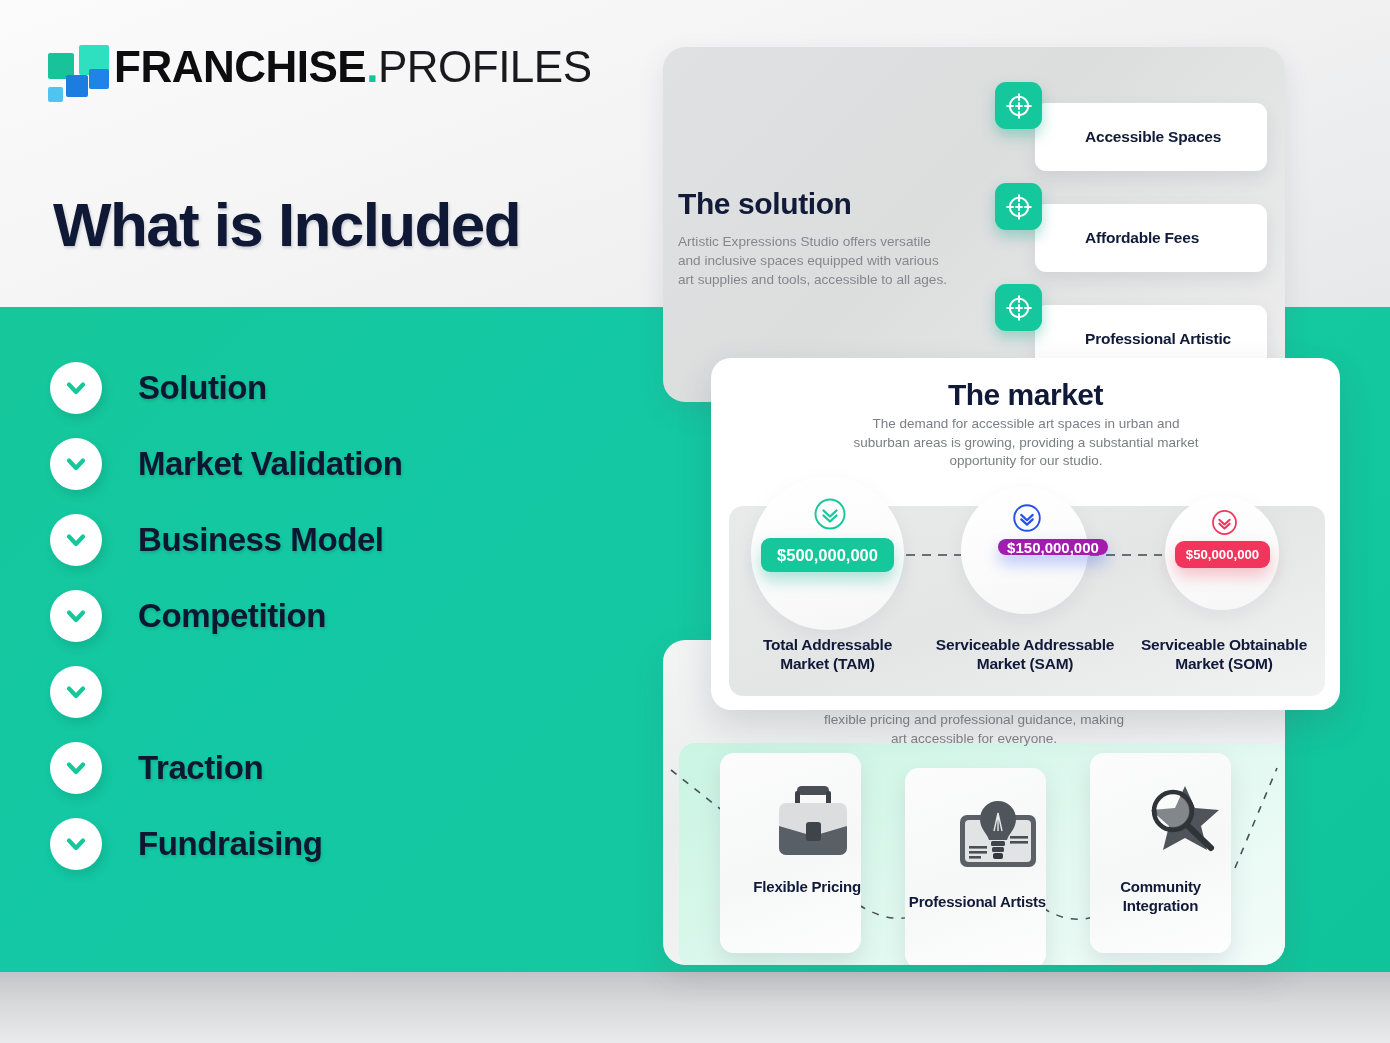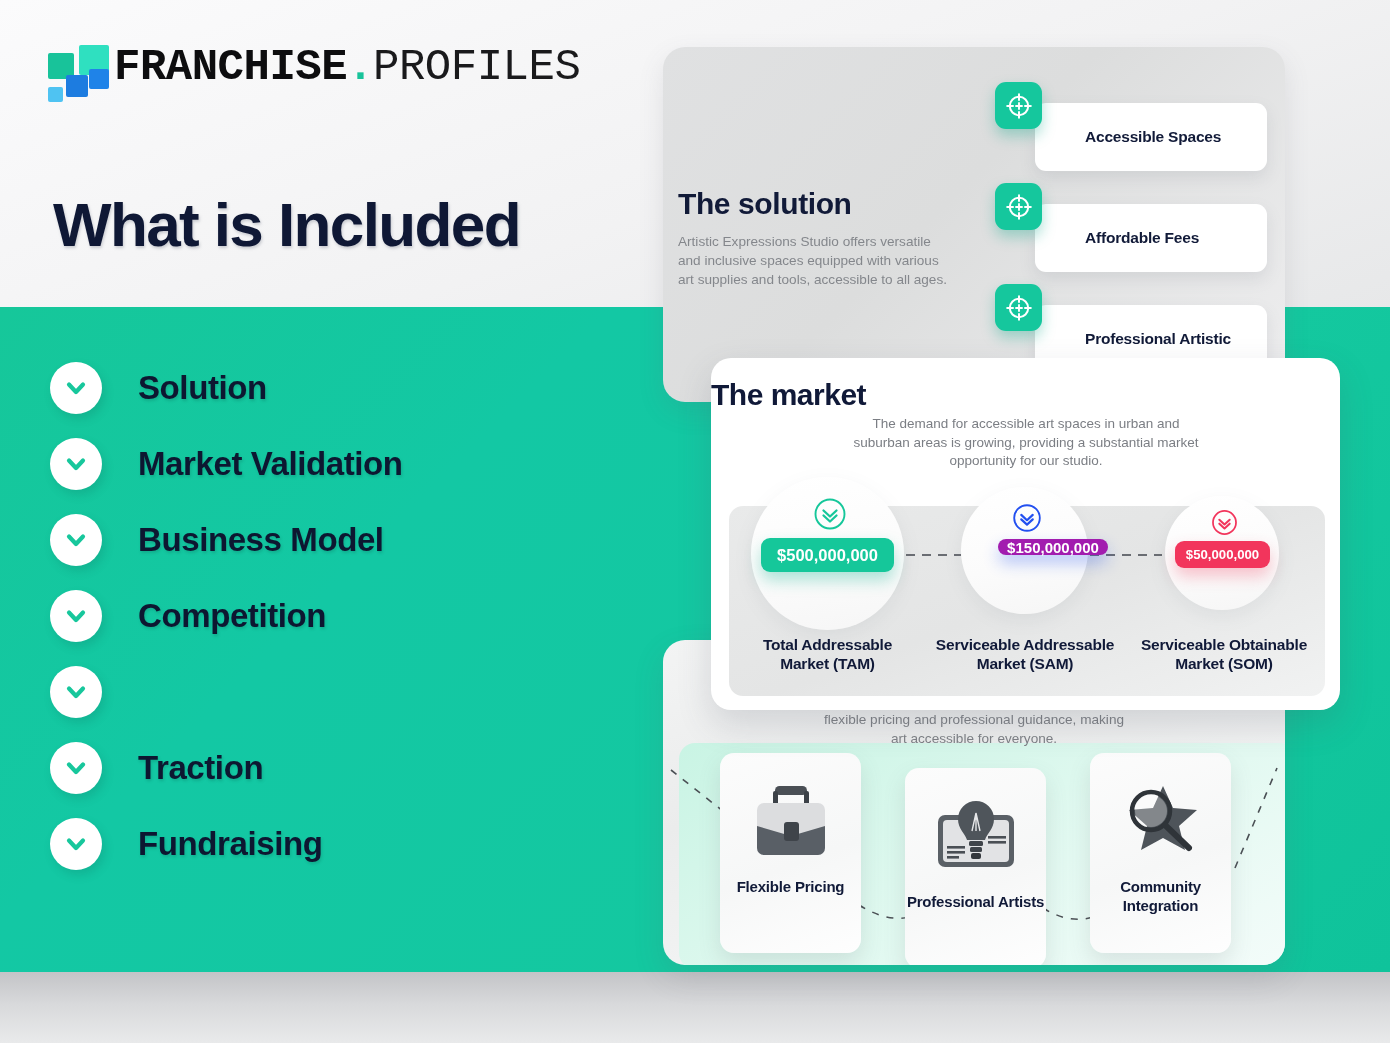--- a/index.html
+++ b/index.html
@@ -33,21 +33,21 @@
   .sq { position: absolute; border-radius: 2px; }
   .sq.a { left: 4px;  top: 8px;  width: 26px; height: 26px; background: #18c39a; }
   .sq.b { left: 35px; top: 0px;  width: 30px; height: 30px; background: #2fe0c0; }
   .sq.c { left: 22px; top: 30px; width: 22px; height: 22px; background: #1d7ce0; }
   .sq.d { left: 45px; top: 24px; width: 20px; height: 20px; background: #1f83e8; }
   .sq.e { left: 4px;  top: 42px; width: 15px; height: 15px; background: #4fc3f2; }
 
   .logo-text {
     position: absolute; left: 70px; top: -3px;
     font-size: 44px; letter-spacing: -0.5px; white-space: nowrap;
-    font-family: Liberation Mono, monospace;
+    font-family: Liberation Sans, sans-serif;
   }
   .logo-text .bold { font-weight: 700; color: #0d0d0f; }
   .logo-text .dot  { font-weight: 700; color: #18c39a; }
   .logo-text .thin { font-weight: 400; color: #1a1a1c; }
 
   
   .page-title {
     position: absolute; left: 53px; top: 189px;
     font-size: 62px; font-weight: 700; letter-spacing: -1.6px;
     color: #0f1835;
@@ -122,40 +122,40 @@
     position: absolute; left: 161px; top: 70px; width: 300px;
     font-size: 13.6px; line-height: 19px; color: #7e8186; text-align: center;
   }
   .dash-svg { position: absolute; left: 0; top: 0; width: 622px; height: 325px; }
 
   .pillar {
     position: absolute; width: 141px;
     background: linear-gradient(160deg, #fcfcfc 0%, #f6f7f7 55%, #fefefe 100%);
     border-radius: 14px;
     box-shadow: 0 10px 22px rgba(95,100,110,.15);
-    display: flex; flex-direction: column; align-items: center;
+    display: flex; flex-direction: column; align-items: flex-end;
   }
   .pillar .glyph { margin-top: 22px; height: 92px; display: flex; align-items: center; }
   .pillar .plabel {
     margin-top: 10px; font-size: 15px; font-weight: 700; line-height: 19px;
     color: #111a38; text-align: center; letter-spacing: -0.2px;
   }
   .p1 { left: 57px; top: 113px; height: 200px; }
   .p2 { left: 242px; top: 128px; height: 200px; }
   .p3 { left: 427px; top: 113px; height: 200px; }
 
   
   .market-card {
     position: absolute; left: 711px; top: 358px; width: 629px; height: 352px;
     border-radius: 20px; background: #ffffff;
     box-shadow: 0 14px 34px rgba(70,78,95,.18);
     overflow: hidden;
   }
   .market-title {
-    position: absolute; left: 0; top: 20px; width: 629px; text-align: left;
+    position: absolute; left: 0; top: 20px; width: 629px; text-align: center;
     font-size: 30px; font-weight: 700; color: #101938; letter-spacing: -0.5px;
   }
   .market-body {
     position: absolute; left: 135px; top: 57px; width: 360px;
     font-size: 13.5px; line-height: 18.5px; color: #7b7e84; text-align: center;
   }
   .market-stage {
     position: absolute; left: 18px; top: 148px; width: 596px; height: 190px;
     border-radius: 14px;
     background: linear-gradient(160deg, #e9eaea 0%, #e4e5e5 50%, #f1f2f2 100%);

